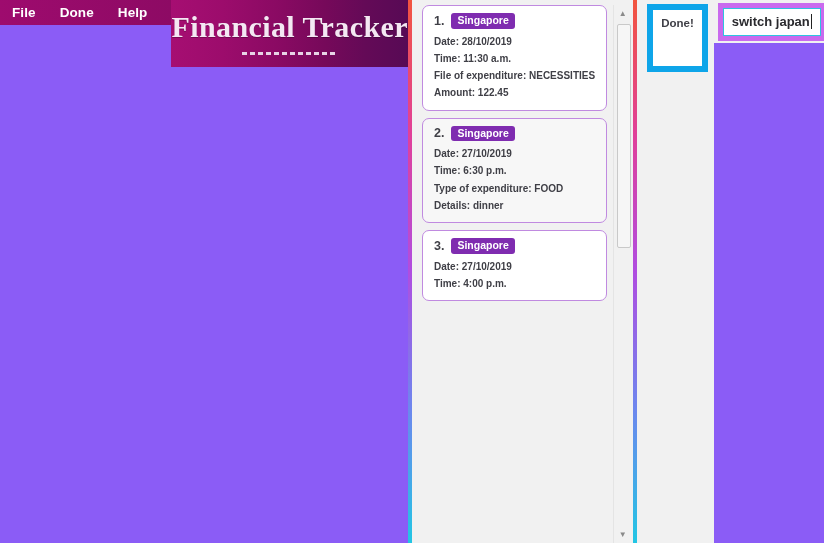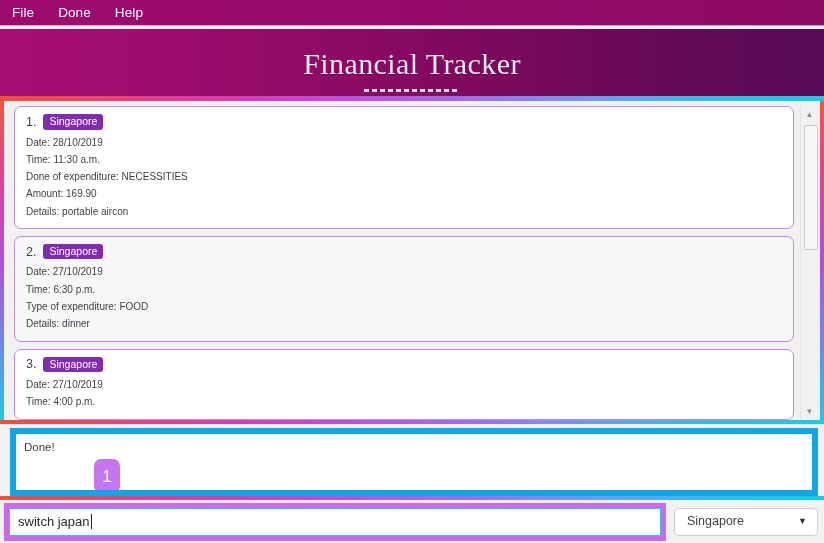--- a/index.html
+++ b/index.html
@@ -12,22 +12,23 @@
     height: 543px;
     overflow: hidden;
     font-family: "Liberation Sans", sans-serif;
     position: relative;
   }
 
   #app {
     position: absolute;
     inset: 0;
     display: flex;
-    flex-direction: column;
+    flex-direction: row;
     background: #8b5cf6;
+    font-weight: bold;
   }
 
   
   .menubar {
     height: 25px;
     background: linear-gradient(to right, #9e0b6e, #8d0a64);
     display: flex;
     align-items: center;
     padding-left: 12px;
     box-sizing: border-box;
@@ -59,21 +60,21 @@
     display: flex;
     flex-direction: column;
     align-items: center;
     justify-content: flex-start;
     overflow: hidden;
   }
   .header-title {
     font-family: "Liberation Serif", serif;
     font-size: 30px;
     color: #f4e8f3;
-    margin-top: 18px;
+    margin-top: 10px;
     letter-spacing: .4px;
     text-shadow: 0 1px 0 rgba(0,0,0,.25);
     line-height: 1.1;
   }
   .header-dashes {
     margin-top: 9px;
     width: 96px;
     height: 3px;
     background: repeating-linear-gradient(
       to right,
@@ -337,23 +338,22 @@
       <div class="listregion">
         <div class="listscroll">
 
           <div class="card">
             <div class="card-head">
               <span class="card-index">1.</span>
               <span class="badge">Singapore</span>
             </div>
             <div class="card-line">Date: 28/10/2019</div>
             <div class="card-line">Time: 11:30 a.m.</div>
-            <div class="card-line">Done of expenditure: NECESSITIES</div>
-            <div class="card-line">Amount: 169.90</div>
-            <div class="card-line">Details: portable aircon</div>
+            <div class="card-line">File of expenditure: NECESSITIES</div>
+            <div class="card-line">Amount: 122.45</div>
           </div>
 
           <div class="card alt">
             <div class="card-head">
               <span class="card-index">2.</span>
               <span class="badge">Singapore</span>
             </div>
             <div class="card-line">Date: 27/10/2019</div>
             <div class="card-line">Time: 6:30 p.m.</div>
             <div class="card-line">Type of expenditure: FOOD</div>

